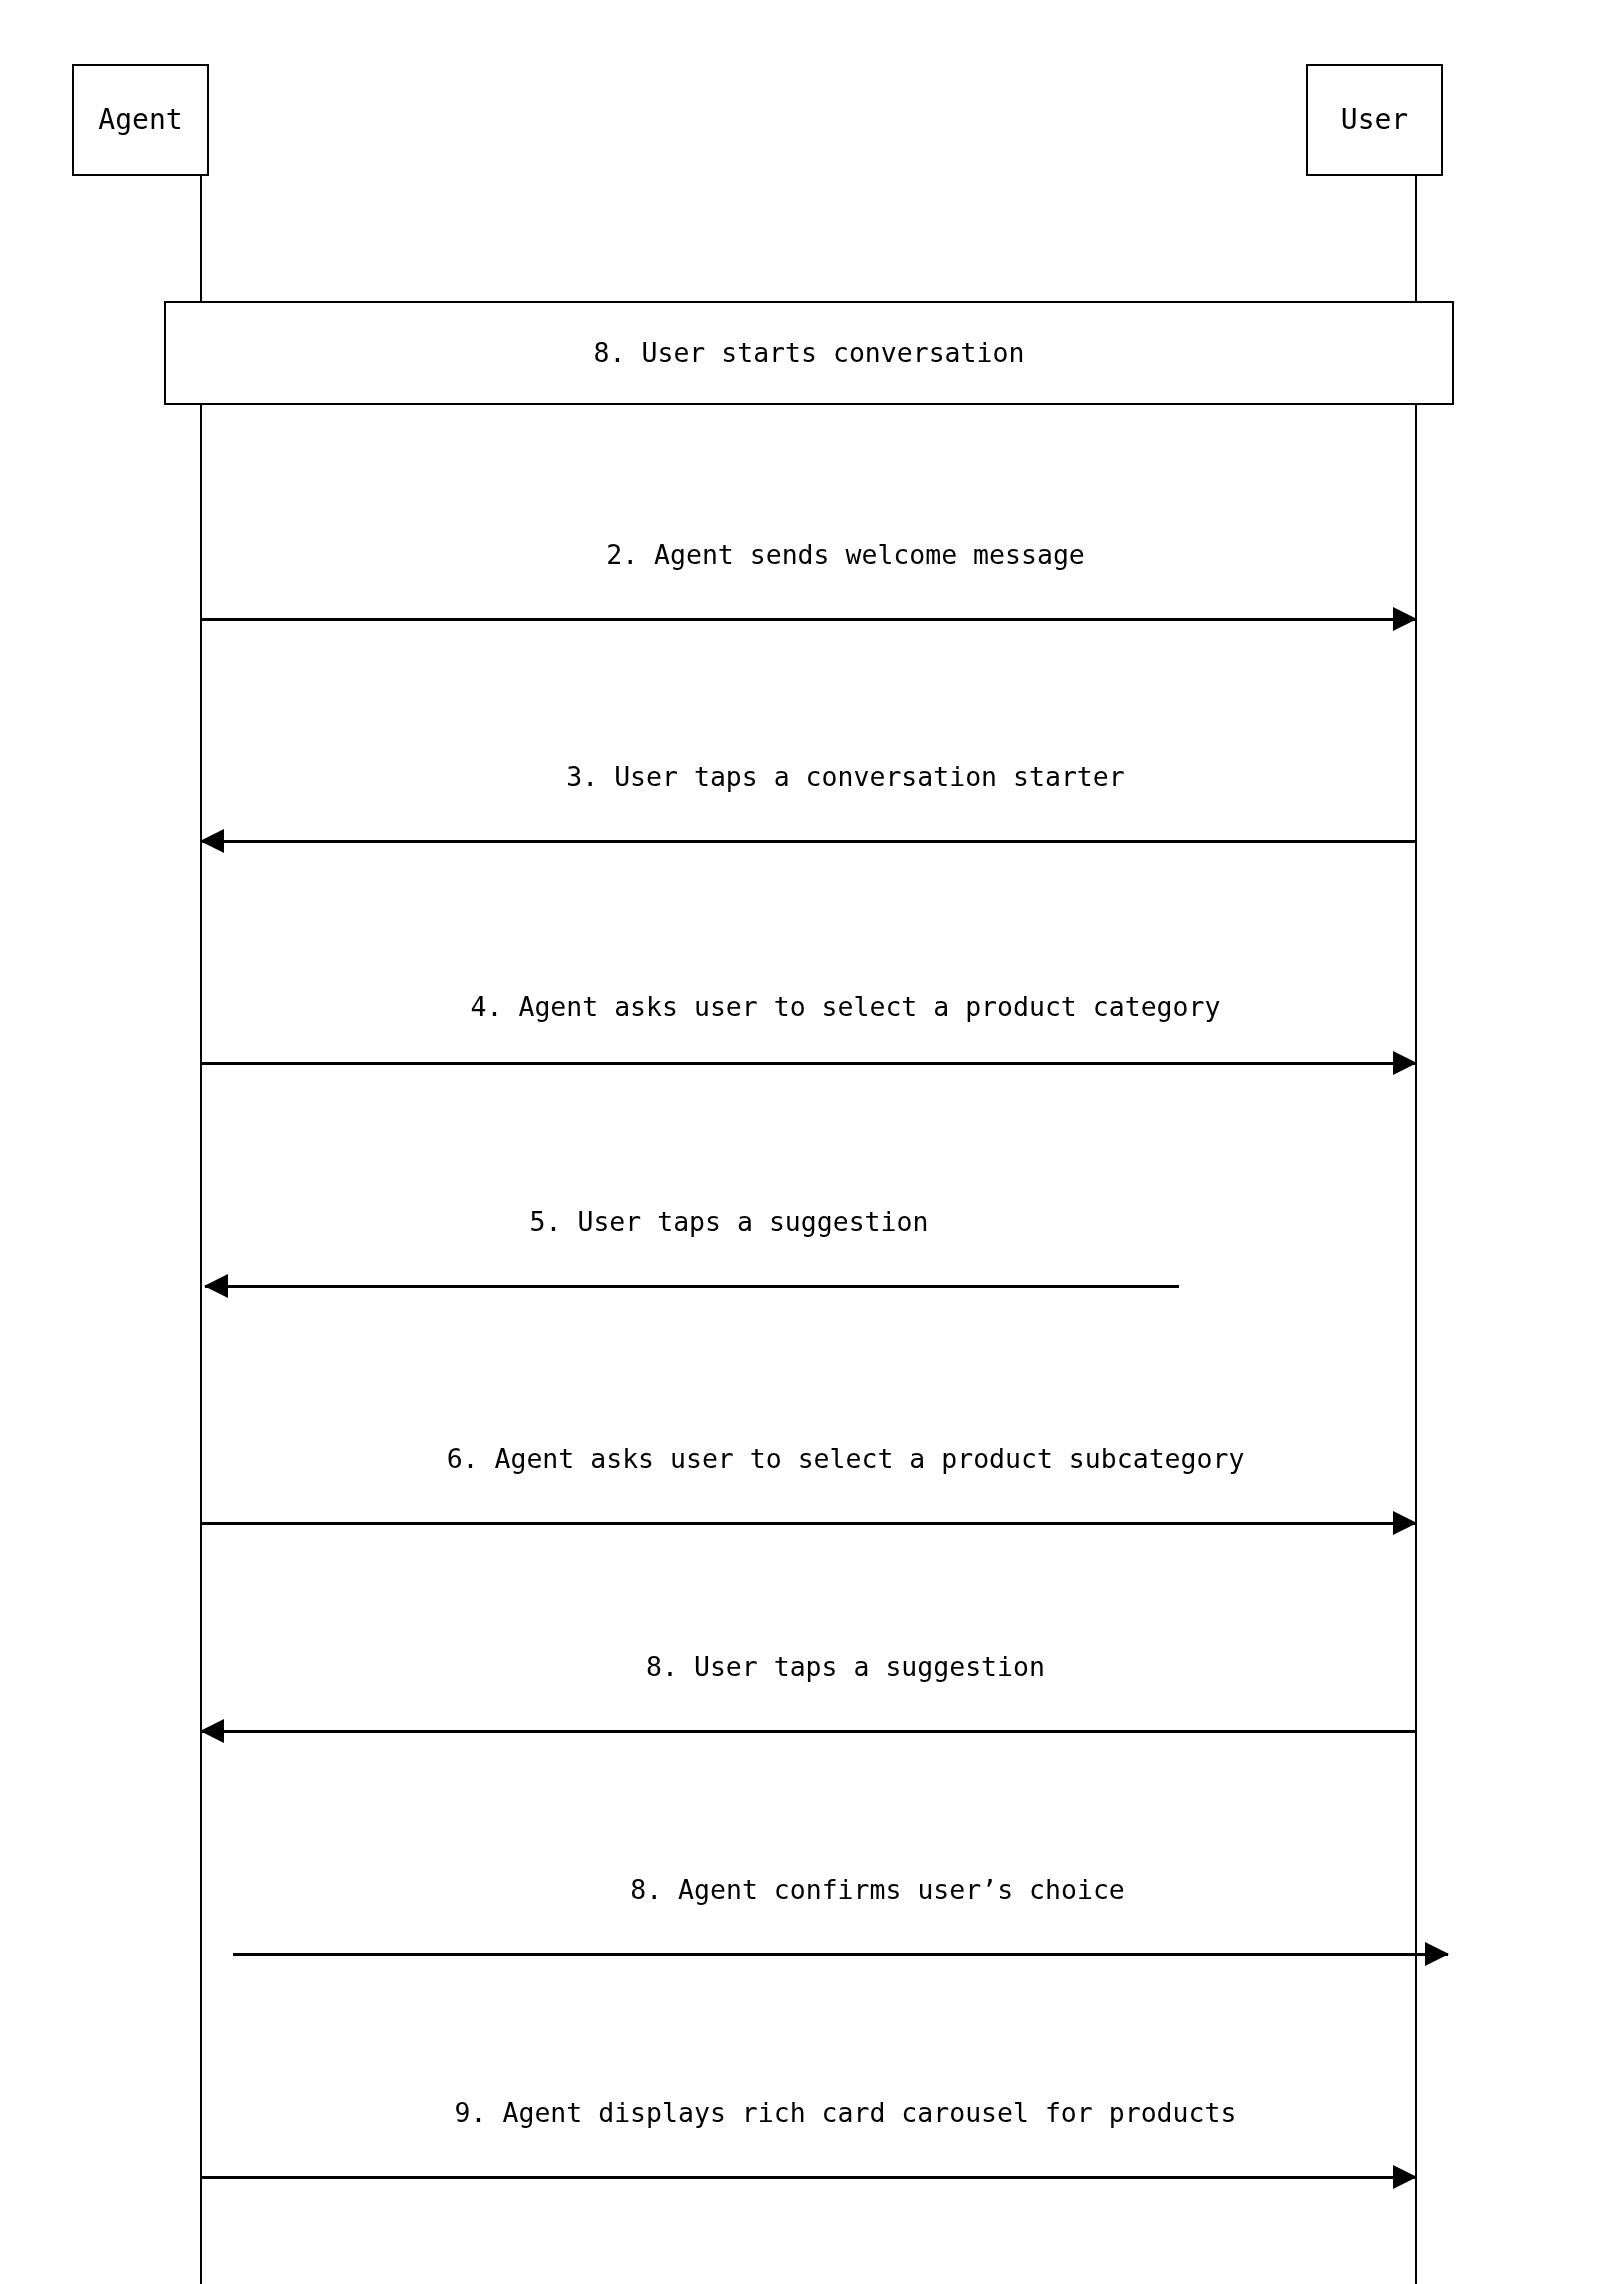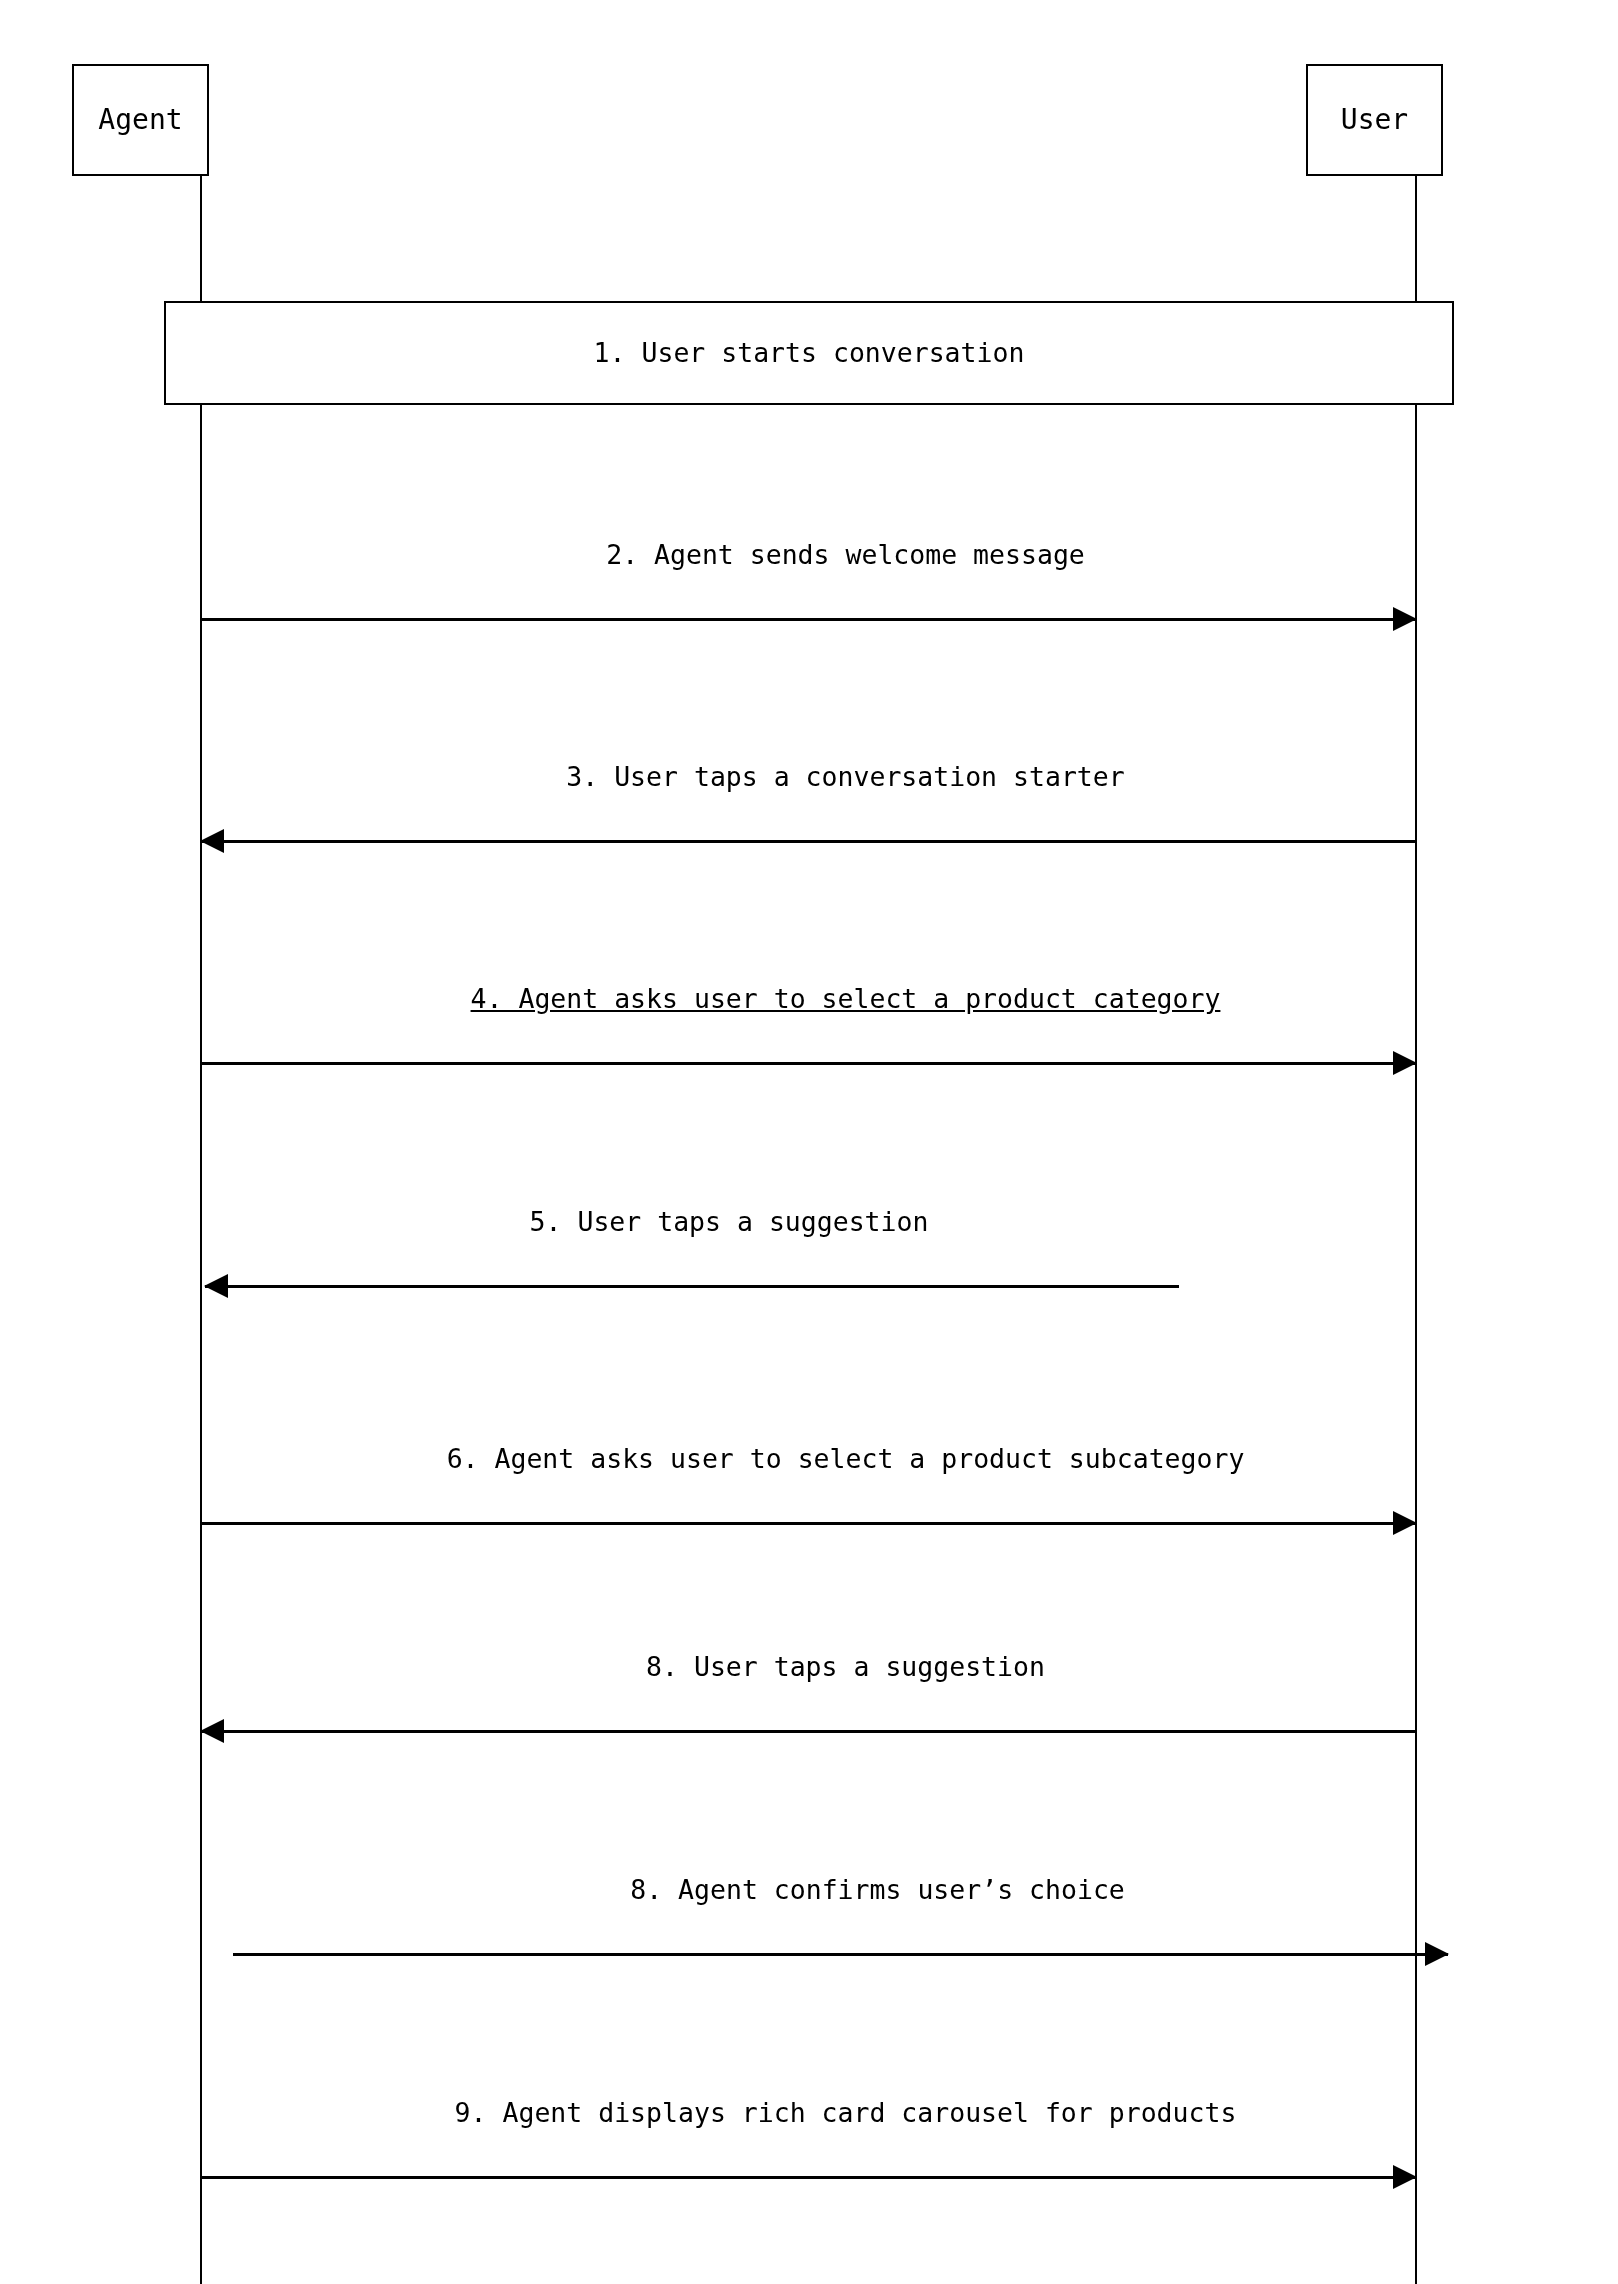--- a/index.html
+++ b/index.html
@@ -116,39 +116,39 @@
   <div class="lifeline" style="left:1415px; top:176px; height:3029px;"></div>
 
   <div class="actor-box" style="left:72px; top:64px; width:137px; height:112px;">
     <span class="actor-label">Agent</span>
   </div>
   <div class="actor-box" style="left:1306px; top:64px; width:137px; height:112px;">
     <span class="actor-label">User</span>
   </div>
 
   <div class="note-box" style="left:164px; top:301px; width:1290px; height:104px;">
-    <span class="note-label">1. User starts conversation</span>
+    <span class="note-label">8. User starts conversation</span>
   </div>
 
   <div class="message" style="left:201px; top:539px; width:1215px; height:82px;">
     <span class="msg-label" style="top:0px;">2. Agent sends welcome message</span>
     <div class="msg-line" style="top:79px;">
       <span class="arrow-head right"></span>
     </div>
   </div>
 
   <div class="message" style="left:201px; top:761px; width:1215px; height:82px;">
     <span class="msg-label" style="top:0px;">3. User taps a conversation starter</span>
     <div class="msg-line" style="top:79px;">
       <span class="arrow-head left"></span>
     </div>
   </div>
 
   <div class="message" style="left:201px; top:983px; width:1215px; height:82px;">
-    <span class="msg-label" style="top:0px;text-decoration:underline;">4. Agent asks user to select a product category</span>
+    <span class="msg-label" style="top:8px;">4. Agent asks user to select a product category</span>
     <div class="msg-line" style="top:79px;">
       <span class="arrow-head right"></span>
     </div>
   </div>
 
   <div class="message" style="left:205px; top:1206px; width:974px; height:82px;">
     <span class="msg-label" style="top:0px;">5. User taps a suggestion</span>
     <div class="msg-line" style="top:79px;">
       <span class="arrow-head left"></span>
     </div>

